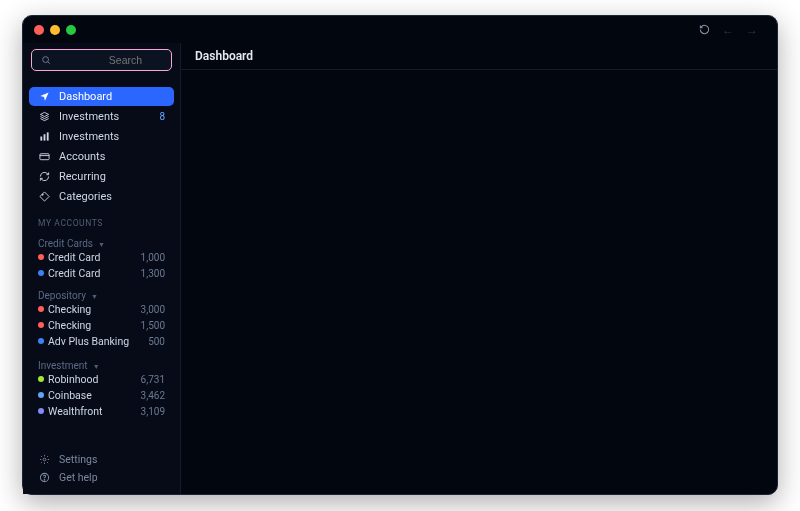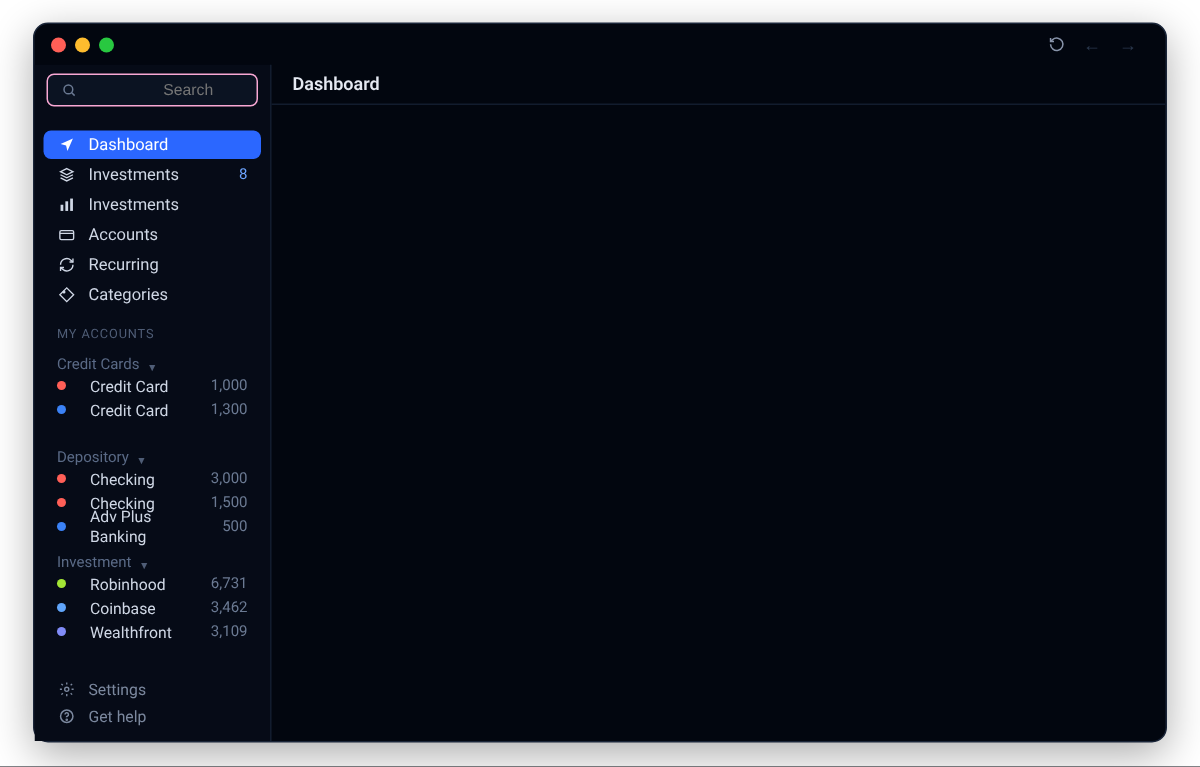--- a/index.html
+++ b/index.html
@@ -16,21 +16,21 @@
 .sidebar { width:158px; background:#060b17; border-right:1px solid #121c2e; display:flex; flex-direction:column; padding:4px 6px 8px; }
 .search { display:flex; align-items:center; gap:6px; background:#0b1322; border:1px solid #f9a8d4; border-radius:5px; height:22px; padding:0 8px; margin:2px 2px 16px; }
 .search input { flex:1; background:transparent; border:none; outline:none; color:#8894aa; font-size:10.5px; text-align:center; }
 .nav { display:flex; flex-direction:column; gap:1px; }
 .item { display:flex; align-items:center; gap:9px; height:19px; padding:0 9px; border-radius:5px; cursor:pointer; font-size:11px; color:#cfd7e5; }
 .item.active { background:#2b67ff; color:#fff; }
 .badge { margin-left:auto; color:#6ea5ff; font-size:10px; }
 .sh { font-size:8.5px; letter-spacing:.07em; color:#4f5d76; padding:0 9px; margin:12px 0 5px; text-transform:uppercase; }
 .gh { display:flex; align-items:flex-end; gap:5px; font-size:10px; color:#5a6a86; padding:0 9px; height:16px; cursor:pointer; }
 .tri { font-size:7px; color:#4f5d76; }
-.acct { display:flex; align-items:center; gap:16px; height:16px; padding:0 9px; font-size:10.5px; color:#cfd7e5; cursor:pointer; }
+.acct { display:flex; align-items:center; gap:4px; height:16px; padding:0 9px; font-size:10.5px; color:#cfd7e5; cursor:pointer; }
 .bullet { width:6px; height:6px; border-radius:50%; flex-shrink:0; }
 .amt { margin-left:auto; color:#6b7a93; font-size:10px; }
 .spacer { flex:1; }
 .foot { display:flex; align-items:center; gap:9px; height:18px; padding:0 9px; font-size:10.5px; color:#7b889e; cursor:pointer; }
 .main { flex:1; display:flex; flex-direction:column; }
 .header { height:27px; border-bottom:1px solid #121c2e; display:flex; align-items:center; padding:0 14px; }
 .title { font-size:12px; color:#e5e9f2; font-weight:600; }
 .content { flex:1; }
 .ic { width:12px; height:12px; display:flex; align-items:center; justify-content:center; flex-shrink:0; }
 svg { display:block; }
@@ -140,21 +140,21 @@
           <span class="bullet" style="background:#ff5f57"></span>
           <span>Credit Card</span>
           <span class="amt">1,000</span>
         </div>
       <div class="acct">
           <span class="bullet" style="background:#3b82f6"></span>
           <span>Credit Card</span>
           <span class="amt">1,300</span>
         </div>
 
-      <div class="gh" style="margin-top:14px">
+      <div class="gh" style="margin-top:4px">
           <span>Depository</span>
           <span class="tri">▼</span>
         </div>
       <div class="acct">
           <span class="bullet" style="background:#ff5f57"></span>
           <span>Checking</span>
           <span class="amt">3,000</span>
         </div>
       <div class="acct">
           <span class="bullet" style="background:#ff5f57"></span>

